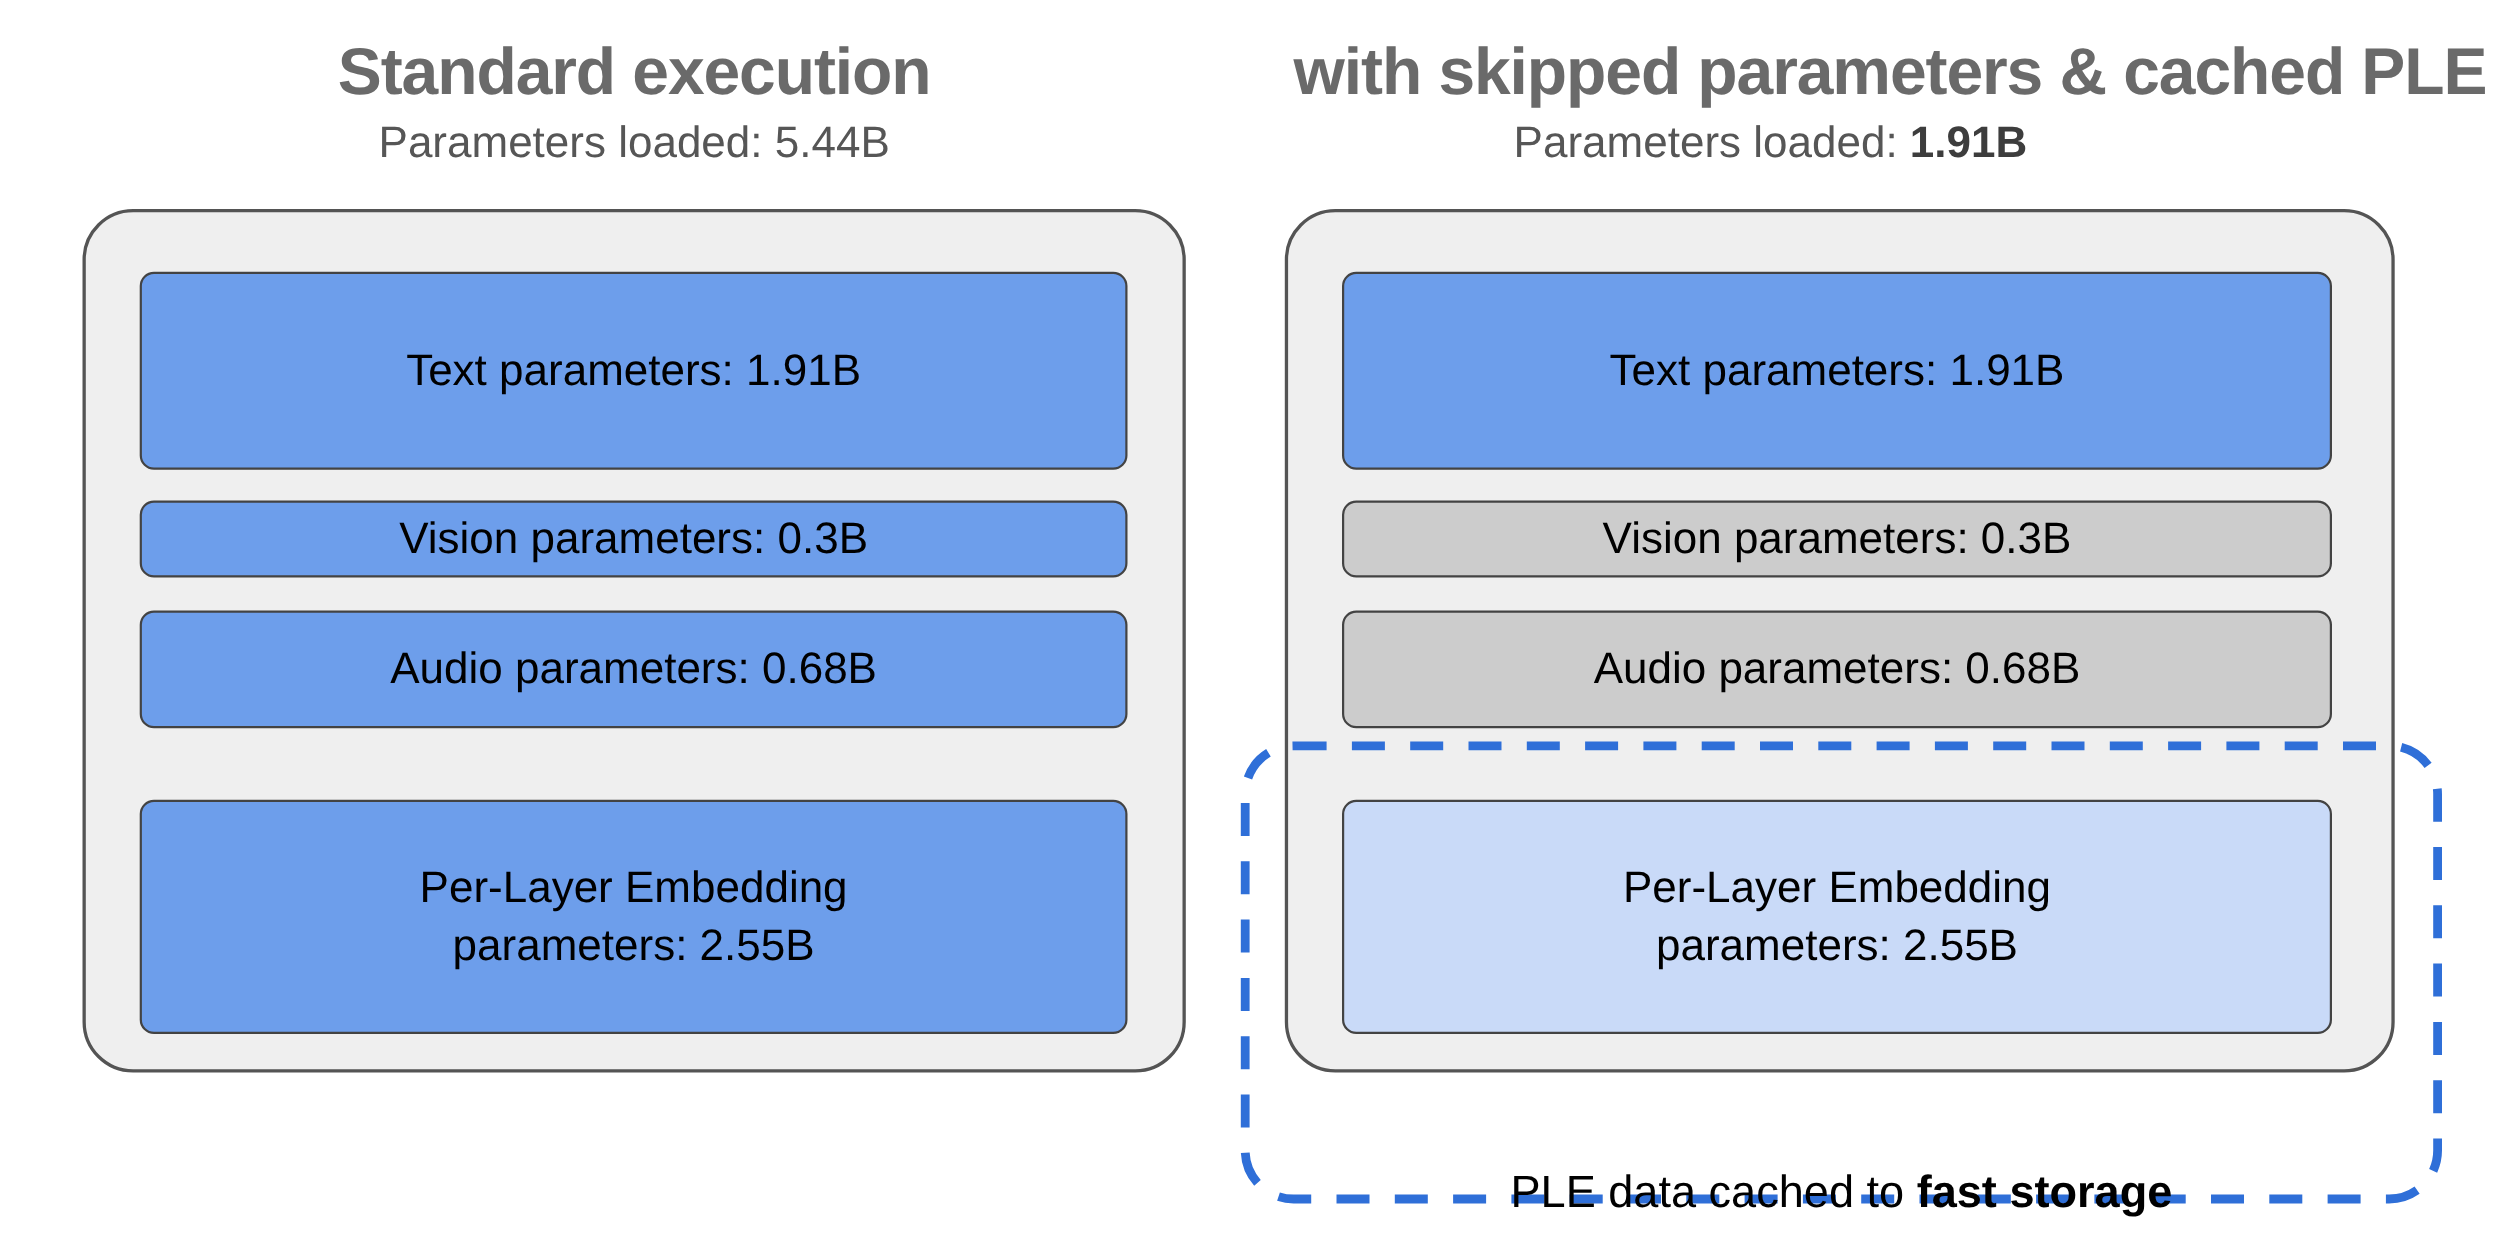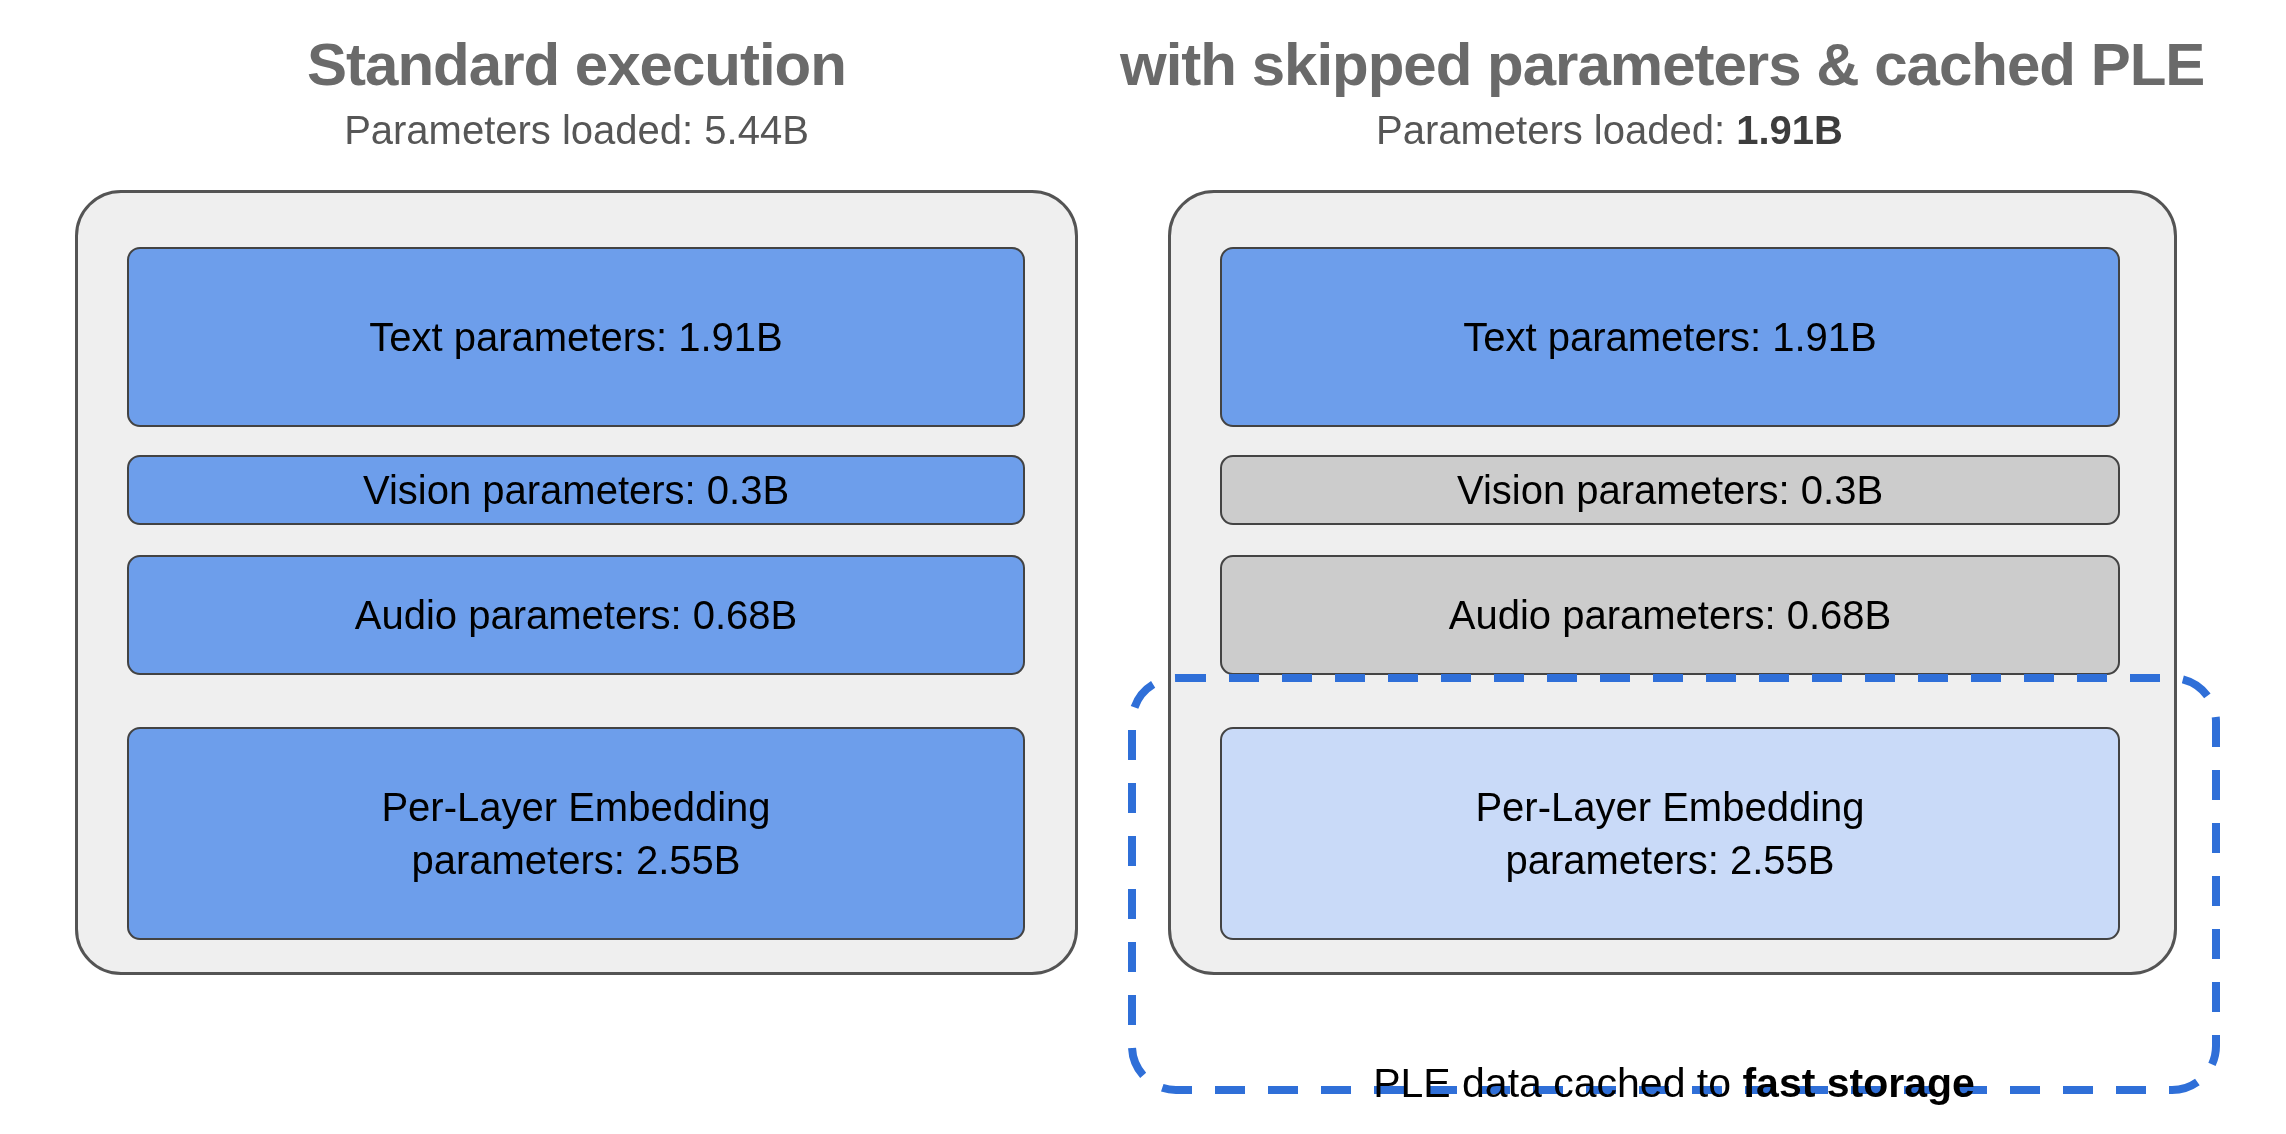--- a/index.html
+++ b/index.html
@@ -28,21 +28,21 @@
     position:absolute;left:49px;box-sizing:border-box;
     border:2.5px solid #434343;border-radius:13px;
     display:flex;align-items:center;justify-content:center;text-align:center;
     font-size:40px;line-height:1.32;color:#000;
   }
   .pbox.blue{background:var(--box-blue,#6d9eeb);}
   .pbox.gray{background:var(--box-gray,#cccccc);}
   .pbox.lightblue{background:var(--box-light-blue,#c9daf8);}
   .box-text{top:54px;height:180px;}
   .box-vision{top:262px;height:70px;align-items:center;}
-  .box-audio{top:362px;height:120px;}
+  .box-audio{top:362px;height:107px;}
   .box-ple{top:534px;height:213px;}
   .dashed-outline{position:absolute;left:1124px;top:670px;pointer-events:none;}
   .dashed-outline rect{
     fill:none;stroke:var(--dashed-blue,#2f6fd8);
     stroke-width:8;stroke-dasharray:30 23;
   }
   .cache-caption{
     position:absolute;left:1132px;top:1060px;width:1084px;
     text-align:center;font-size:41px;color:#000;white-space:nowrap;
   }
@@ -68,21 +68,21 @@
     <span>Audio parameters: 0.68B</span>
   </div>
   <div class="pbox blue box-ple" style="width:898px;">
     <div>
       <div>Per-Layer Embedding</div>
       <div>parameters: 2.55B</div>
     </div>
   </div>
 </div>
 
-<div class="panel-title" style="left:1120px;width:1009px;">with skipped parameters &amp; cached PLE</div>
+<div class="panel-title" style="left:1176px;width:1009px;">with skipped parameters &amp; cached PLE</div>
 
 <div class="panel-subtitle" style="left:1105px;width:1009px;">
   <span>Parameters loaded: </span><span class="value bold">1.91B</span>
 </div>
 
 <div class="model-container" style="left:1168px;width:1009px;">
   <div class="pbox blue box-text" style="width:900px;">
     <span>Text parameters: 1.91B</span>
   </div>
   <div class="pbox gray box-vision" style="width:900px;">

